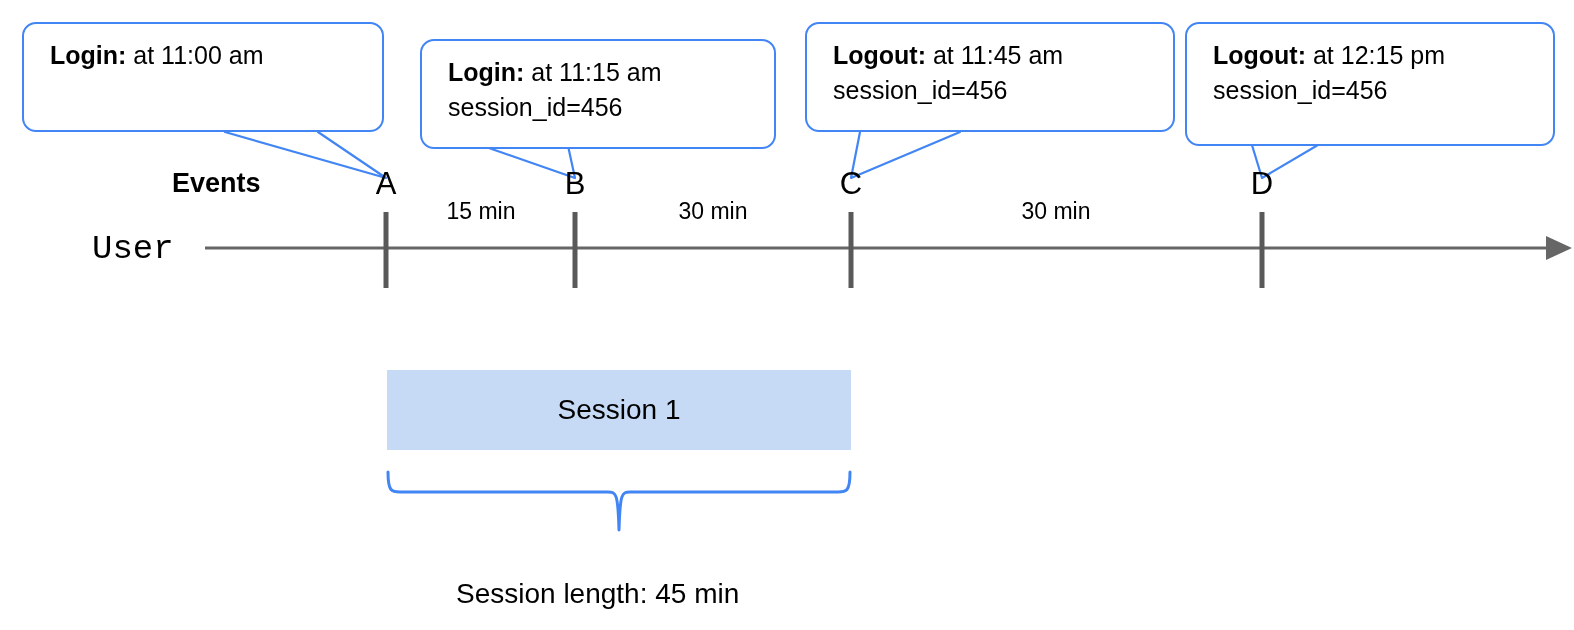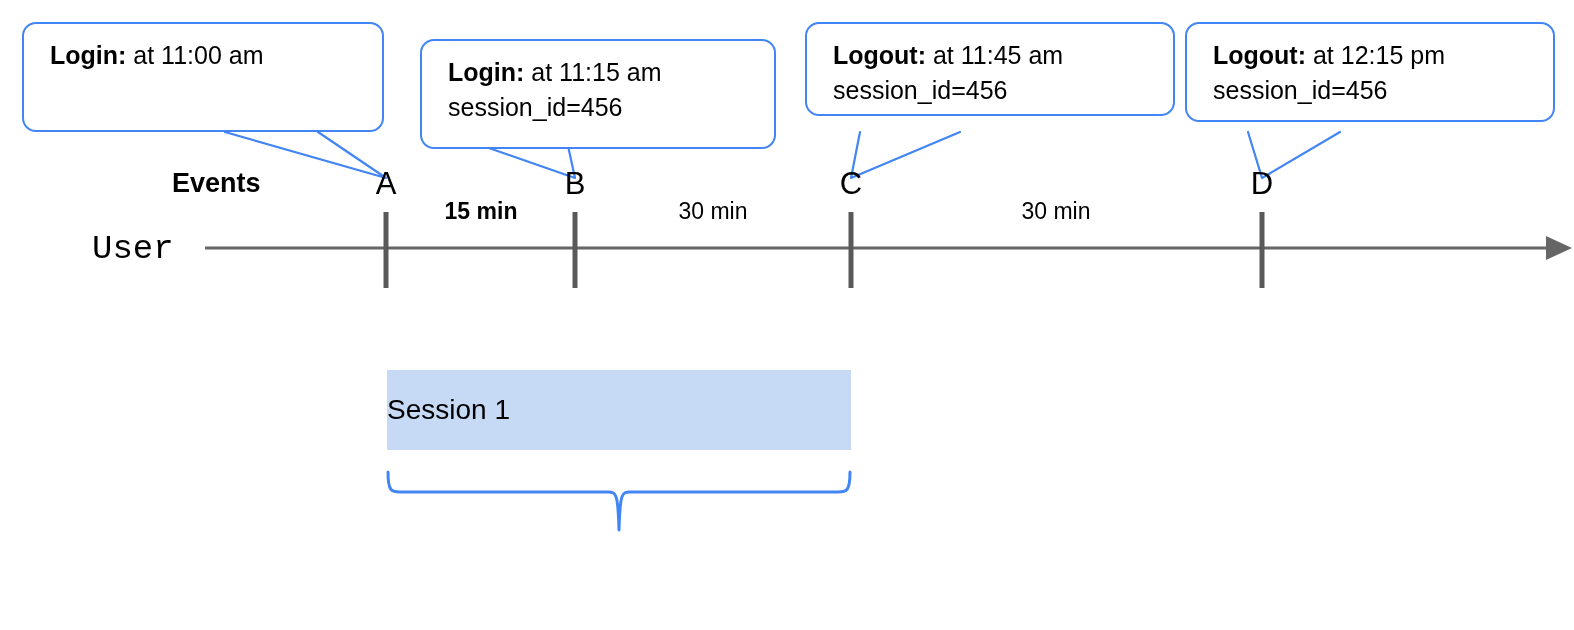--- a/index.html
+++ b/index.html
@@ -79,46 +79,47 @@
     line-height: 28px;
   }
   
   #session-bar {
     position: absolute;
     box-sizing: border-box;
     background: #c6d9f5;
     z-index: 2;
     display: flex;
     align-items: center;
+    justify-content: center;
   }
   #session-bar .bar-text {
     font-size: 28px;
     color: #000000;
   }
 </style>
 </head>
 <body>
 
 <div id="stage">
 
   <div class="callout" id="cA" style="left:22px; top:22px; width:362px; height:110px;">
     <div class="callout-line"><span class="lbl">Login:</span> <span>at 11:00 am</span></div>
   </div>
 
   <div class="callout" id="cB" style="left:420px; top:22px; width:356px; height:110px;margin-top:17px;">
     <div class="callout-line"><span class="lbl">Login:</span> <span>at 11:15 am</span></div>
     <div class="callout-line">session_id=456</div>
   </div>
 
-  <div class="callout" id="cC" style="left:805px; top:22px; width:370px; height:94px;">
+  <div class="callout" id="cC" style="left:805px; top:22px; width:370px; height:110px;">
     <div class="callout-line"><span class="lbl">Logout:</span> <span>at 11:45 am</span></div>
     <div class="callout-line">session_id=456</div>
   </div>
 
-  <div class="callout" id="cD" style="left:1185px; top:22px; width:370px; height:100px;">
+  <div class="callout" id="cD" style="left:1185px; top:22px; width:370px; height:124px;">
     <div class="callout-line"><span class="lbl">Logout:</span> <span>at 12:15 pm</span></div>
     <div class="callout-line">session_id=456</div>
   </div>
 
   <svg id="vector" viewBox="0 0 1574 630">
 
     <polyline points="225,132 386,178 318,132" fill="none" stroke="#4285f4" stroke-width="2.2" stroke-linejoin="round" stroke-linecap="round"></polyline>
     <polyline points="443,132 575,178 565,132" fill="none" stroke="#4285f4" stroke-width="2.2" stroke-linejoin="round" stroke-linecap="round"></polyline>
     <polyline points="860,132 851,178 960,132" fill="none" stroke="#4285f4" stroke-width="2.2" stroke-linejoin="round" stroke-linecap="round"></polyline>
     <polyline points="1248,132 1262,178 1340,132" fill="none" stroke="#4285f4" stroke-width="2.2" stroke-linejoin="round" stroke-linecap="round"></polyline>
@@ -141,18 +142,19 @@
 
   <div class="lab row-label-events" style="left:172px; top:170px;">Events</div>
 
   <div class="lab row-label-user" style="left:92px; top:232px;font-family:Liberation Mono, monospace;">User</div>
 
   <div class="lab event-letter" style="left:366px; top:168px;">A</div>
   <div class="lab event-letter" style="left:555px; top:168px;">B</div>
   <div class="lab event-letter" style="left:831px; top:168px;">C</div>
   <div class="lab event-letter" style="left:1242px; top:168px;">D</div>
 
-  <div class="lab interval" style="left:421px; top:200px; width:120px;font-weight:bold;">15 min</div>
+  <div class="lab interval" style="left:421px; top:200px; width:120px;">15 min</div>
   <div class="lab interval" style="left:653px; top:200px; width:120px;">30 min</div>
   <div class="lab interval" style="left:996px; top:200px; width:120px;">30 min</div>
 
+  <div class="lab session-caption" style="left:456px; top:580px;">Session length: 45 min</div>
 
 </div>
 
 </body></html>

